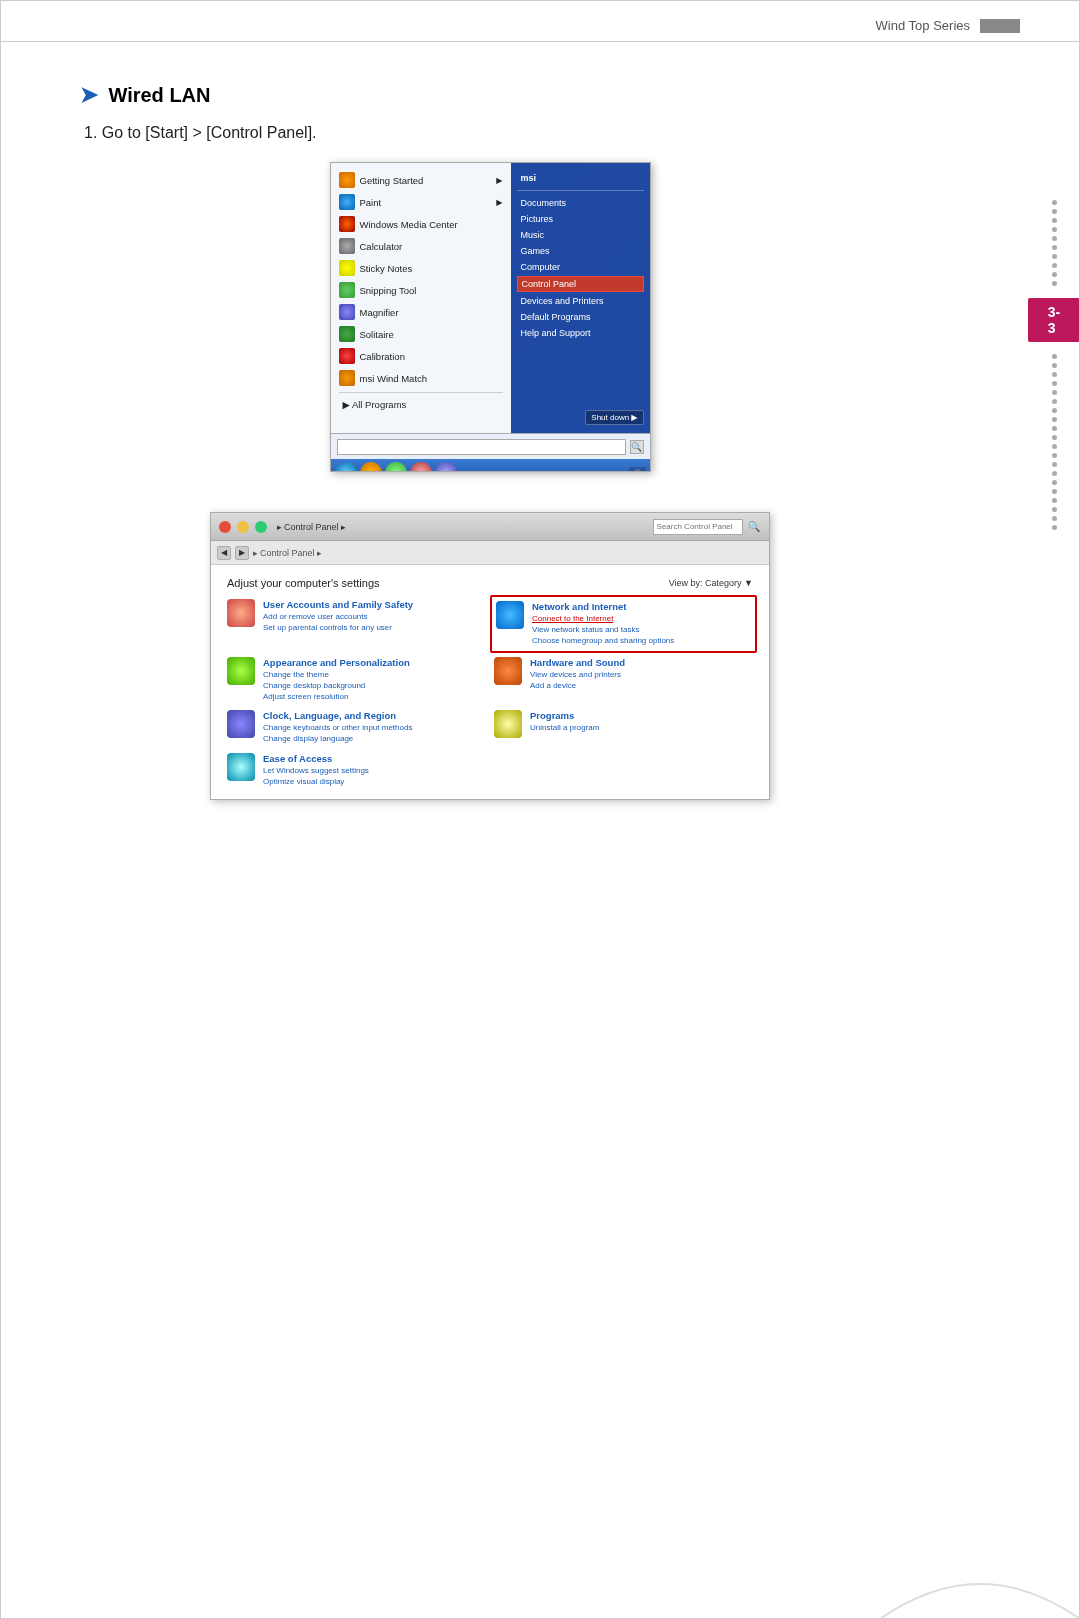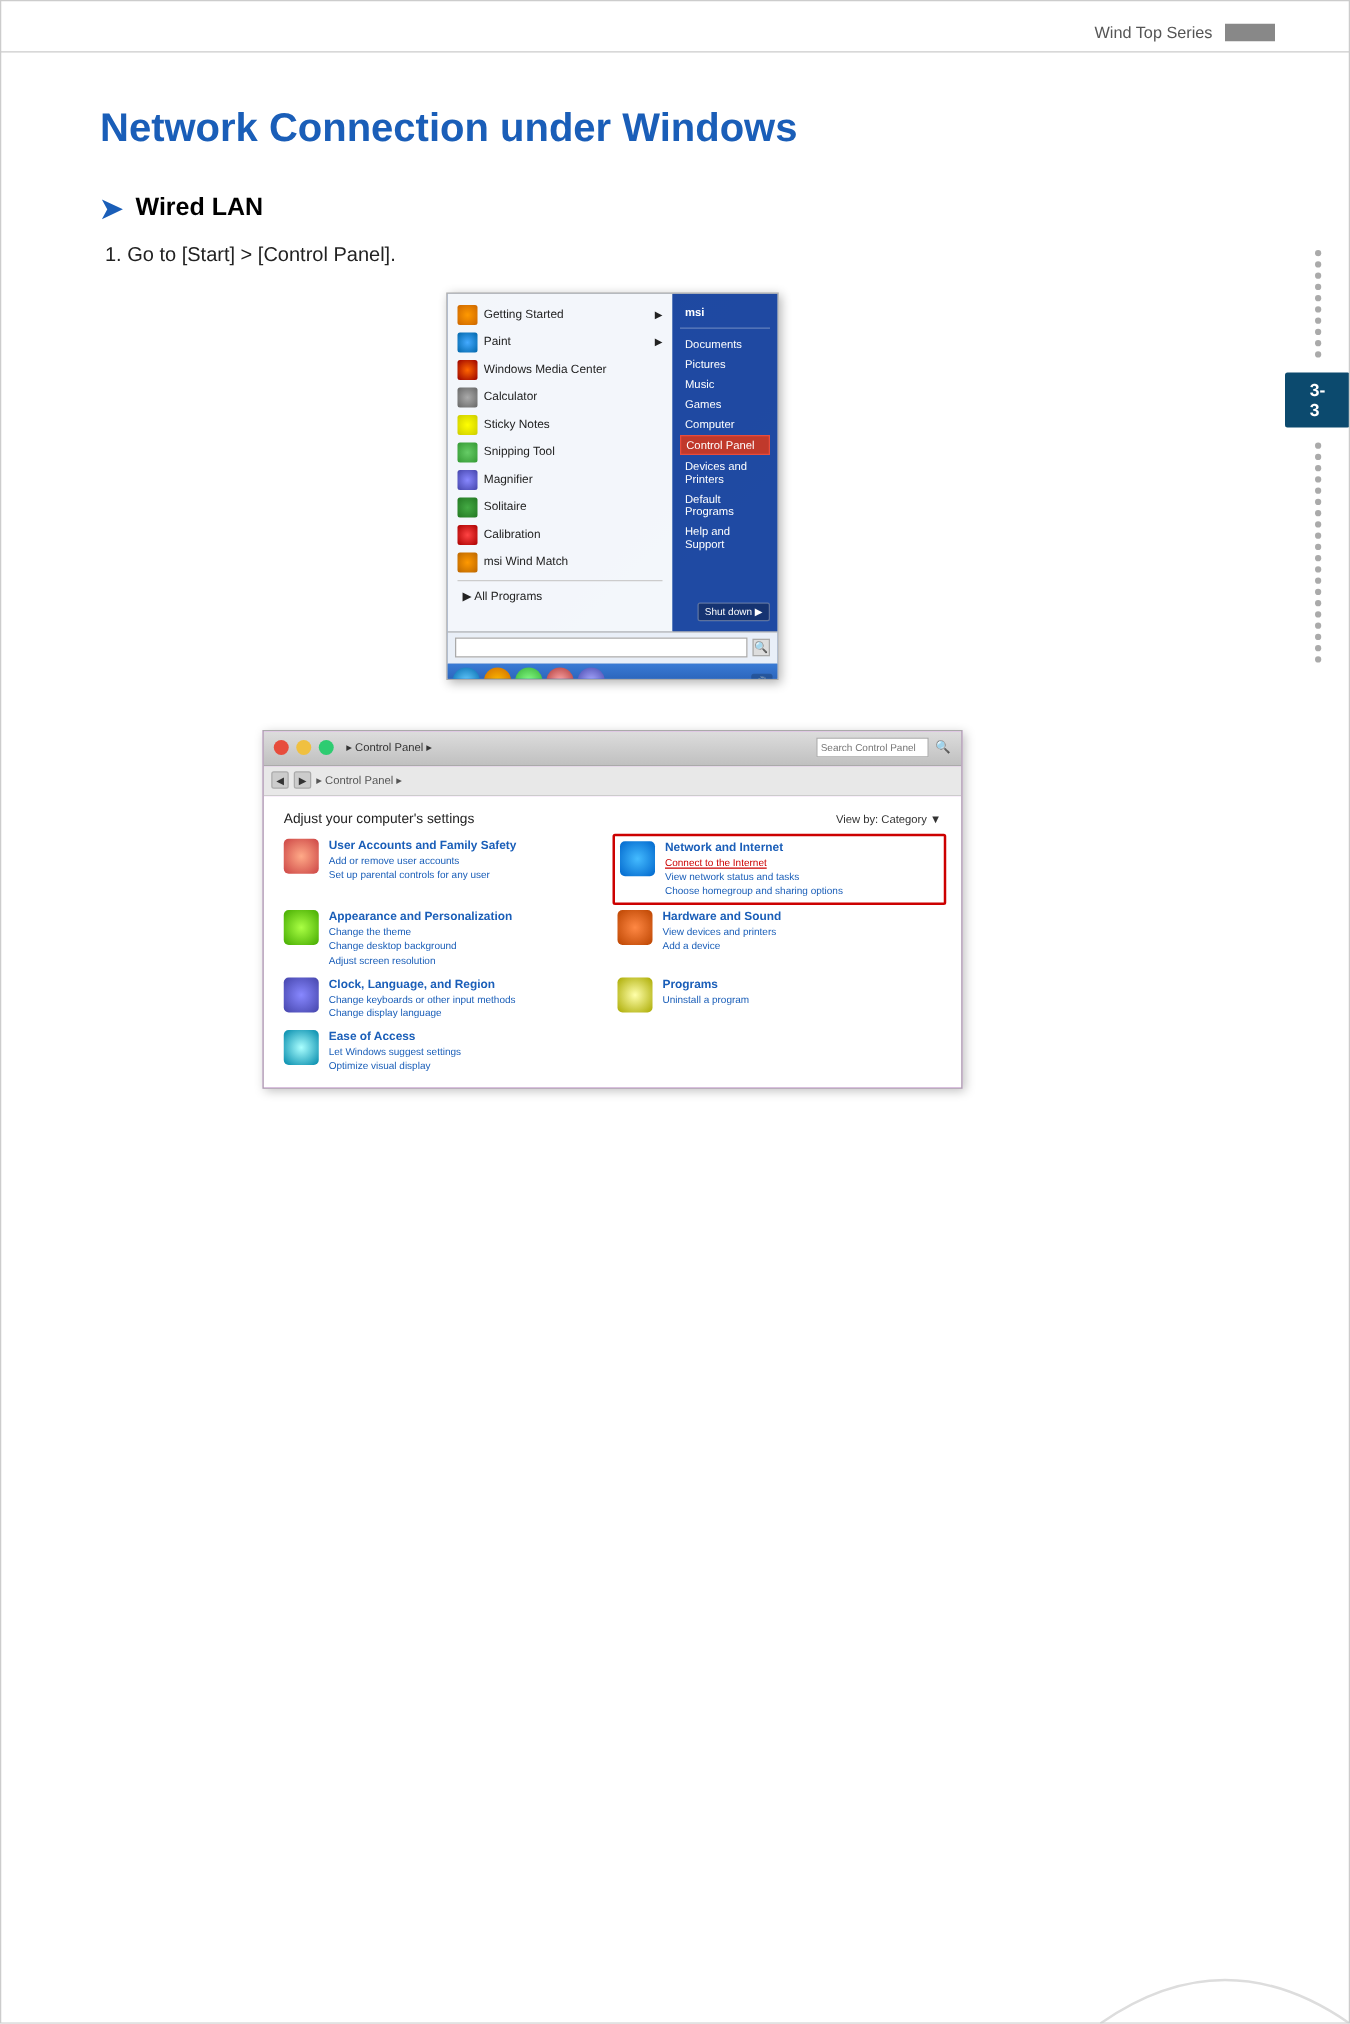--- a/index.html
+++ b/index.html
@@ -56,21 +56,21 @@
       gap: 4px;
       margin-bottom: 12px;
     }
     .sidebar-dot {
       width: 5px;
       height: 5px;
       background: #aaa;
       border-radius: 50%;
     }
     .page-number-box {
-      background: #0c4a6e;
+      background: #be185d;
       color: #fff;
       font-size: 14px;
       font-weight: bold;
       padding: 6px 20px;
       border-radius: 2px;
     }
     .sidebar-dots-bottom {
       display: flex;
       flex-direction: column;
       gap: 4px;
@@ -117,21 +117,21 @@
 
     
     .screenshot-container {
       margin: 20px auto 40px auto;
       display: flex;
       justify-content: center;
     }
 
     
     .start-menu-img {
-      width: 266px;
+      width: 321px;
       height: 310px;
       background: linear-gradient(135deg, #1e4fa3 0%, #2563b8 100%);
       border: 1px solid #aaa;
       position: relative;
       overflow: hidden;
       box-shadow: 2px 2px 8px rgba(0,0,0,0.3);
     }
 
     .start-menu-body {
       display: flex;
@@ -460,21 +460,20 @@
     <div class="sidebar-dot"></div>
     <div class="sidebar-dot"></div>
     <div class="sidebar-dot"></div>
     <div class="sidebar-dot"></div>
     <div class="sidebar-dot"></div>
   </div>
 </div>
 
 <div class="main-content">
 
-  <h1 class="page-title">Network Connection under Windows</h1>
 
   <div class="section-heading">
     <span class="arrow-icon">➤</span>
     <span>Wired LAN</span>
   </div>
 
   <p class="step-text">1.  Go to [Start] &gt; [Control Panel].</p>
 
   <div class="screenshot-container">
     <div class="start-menu-img">

